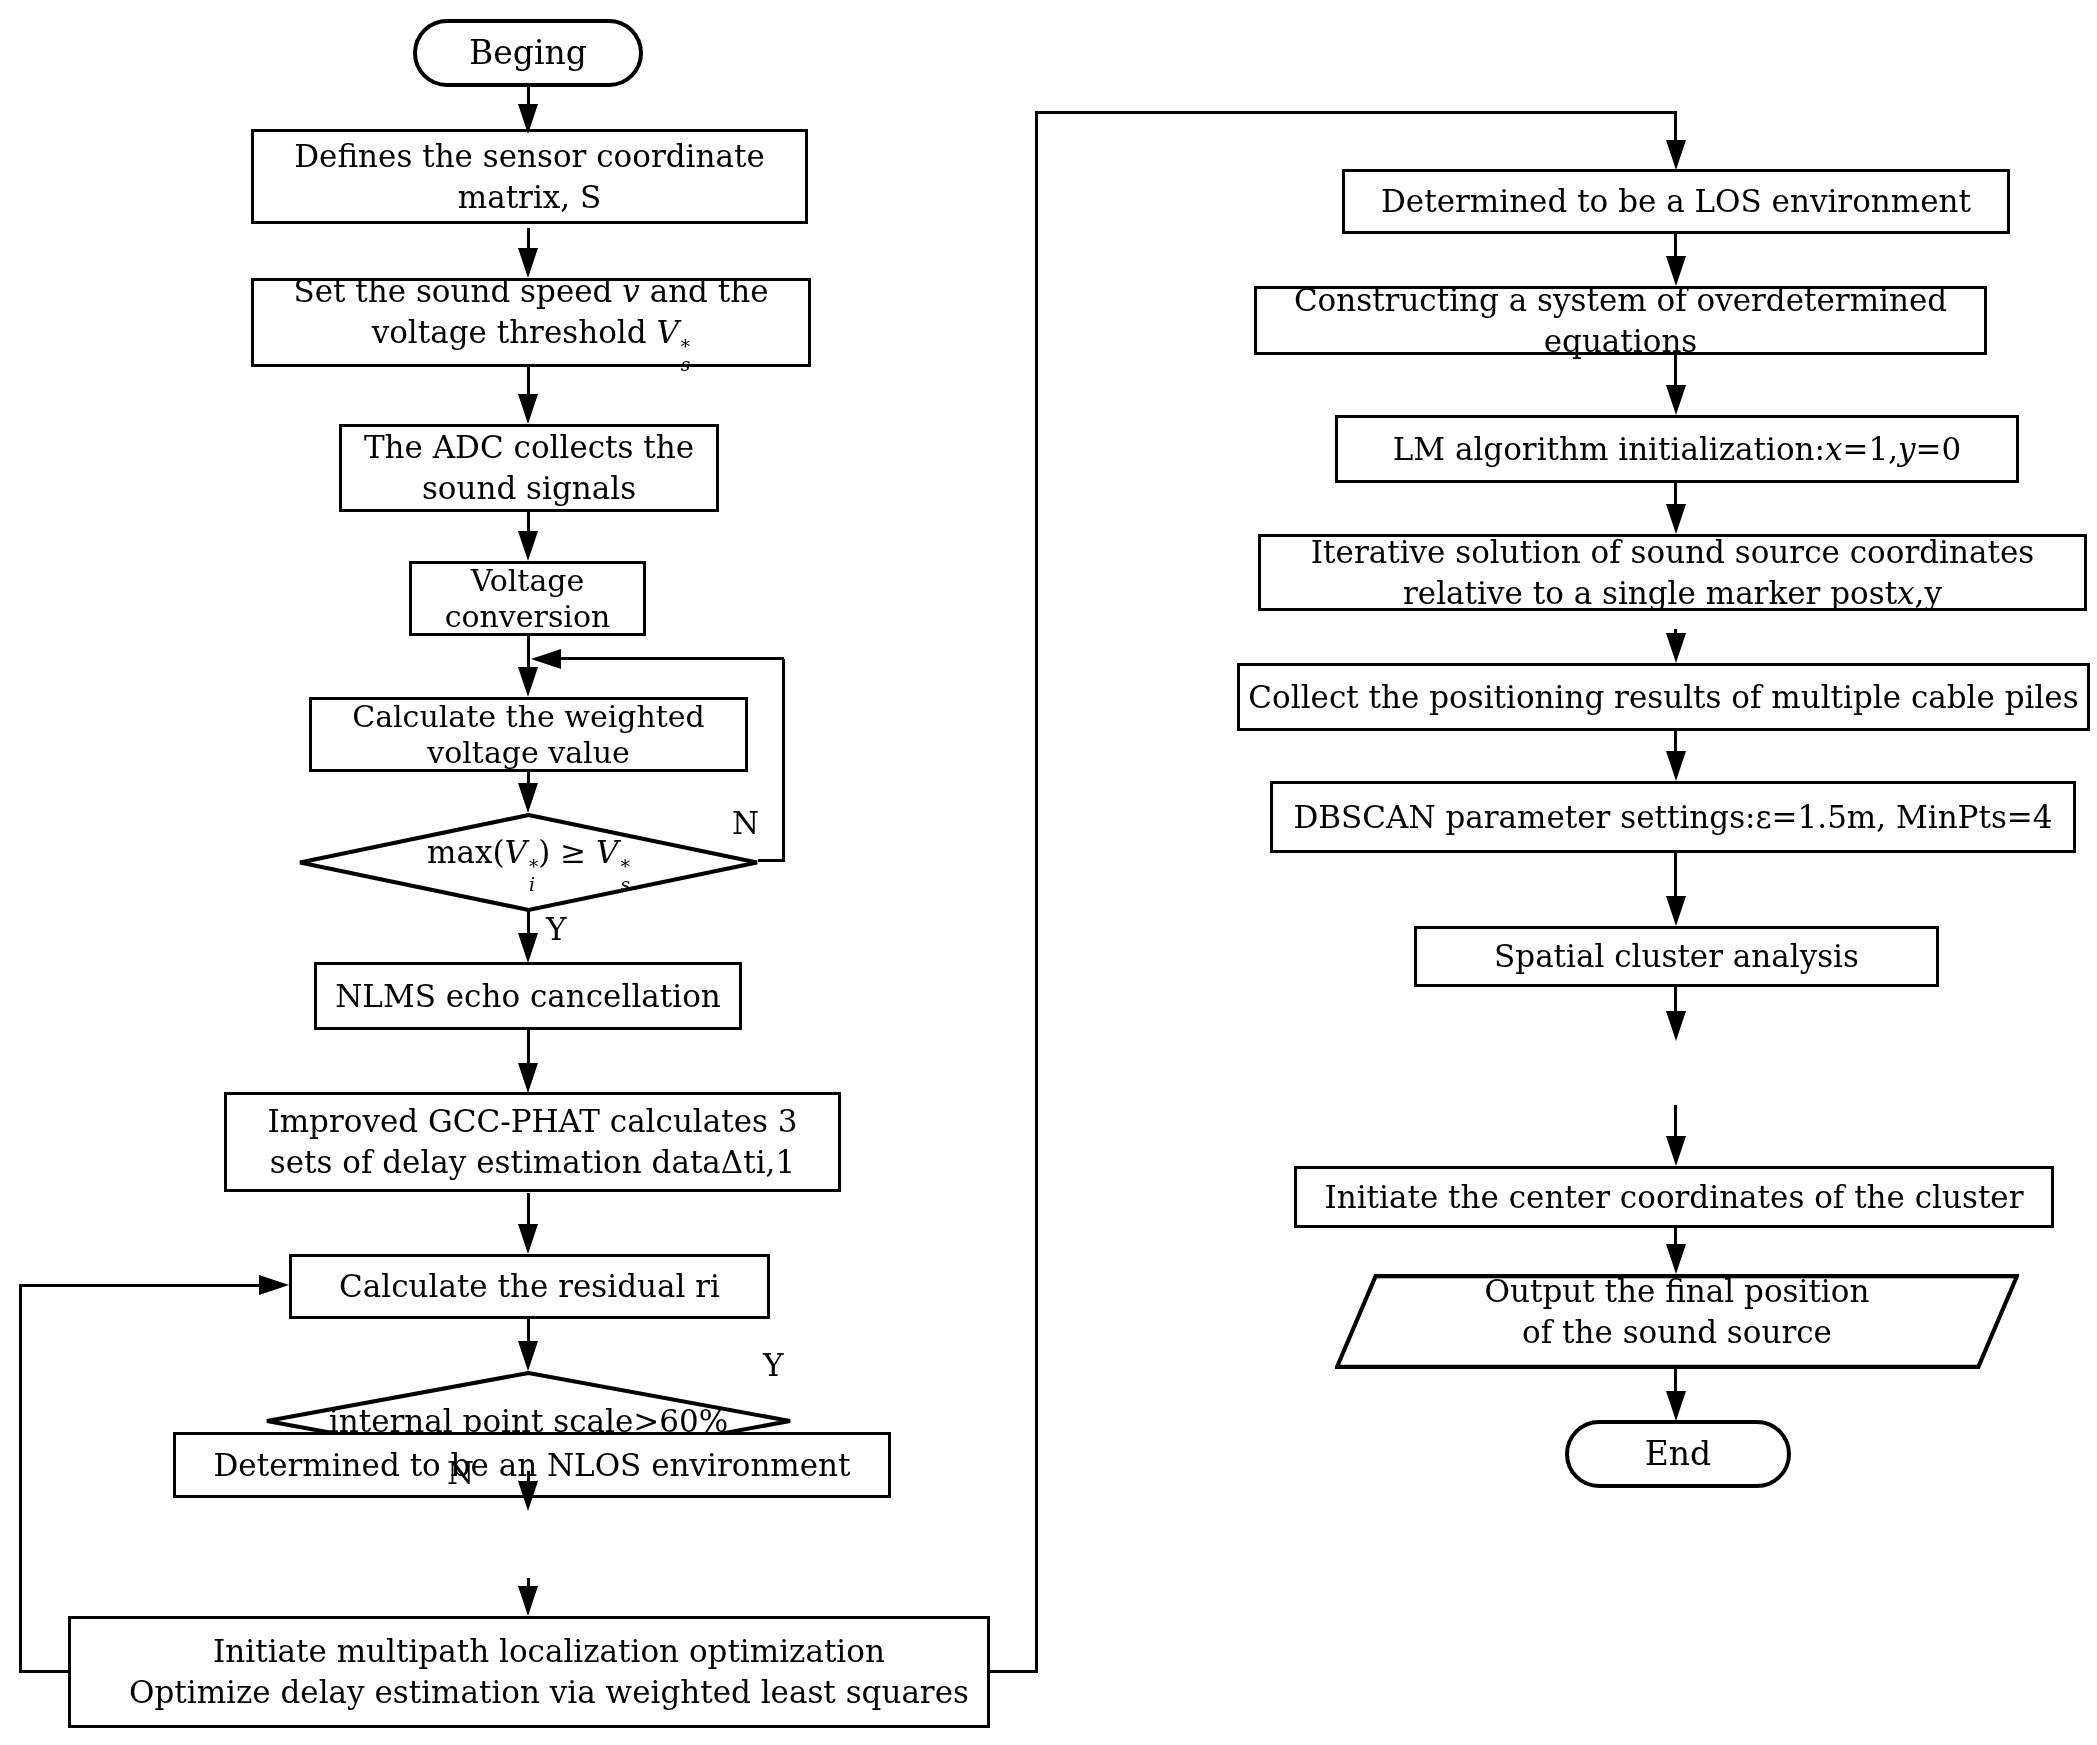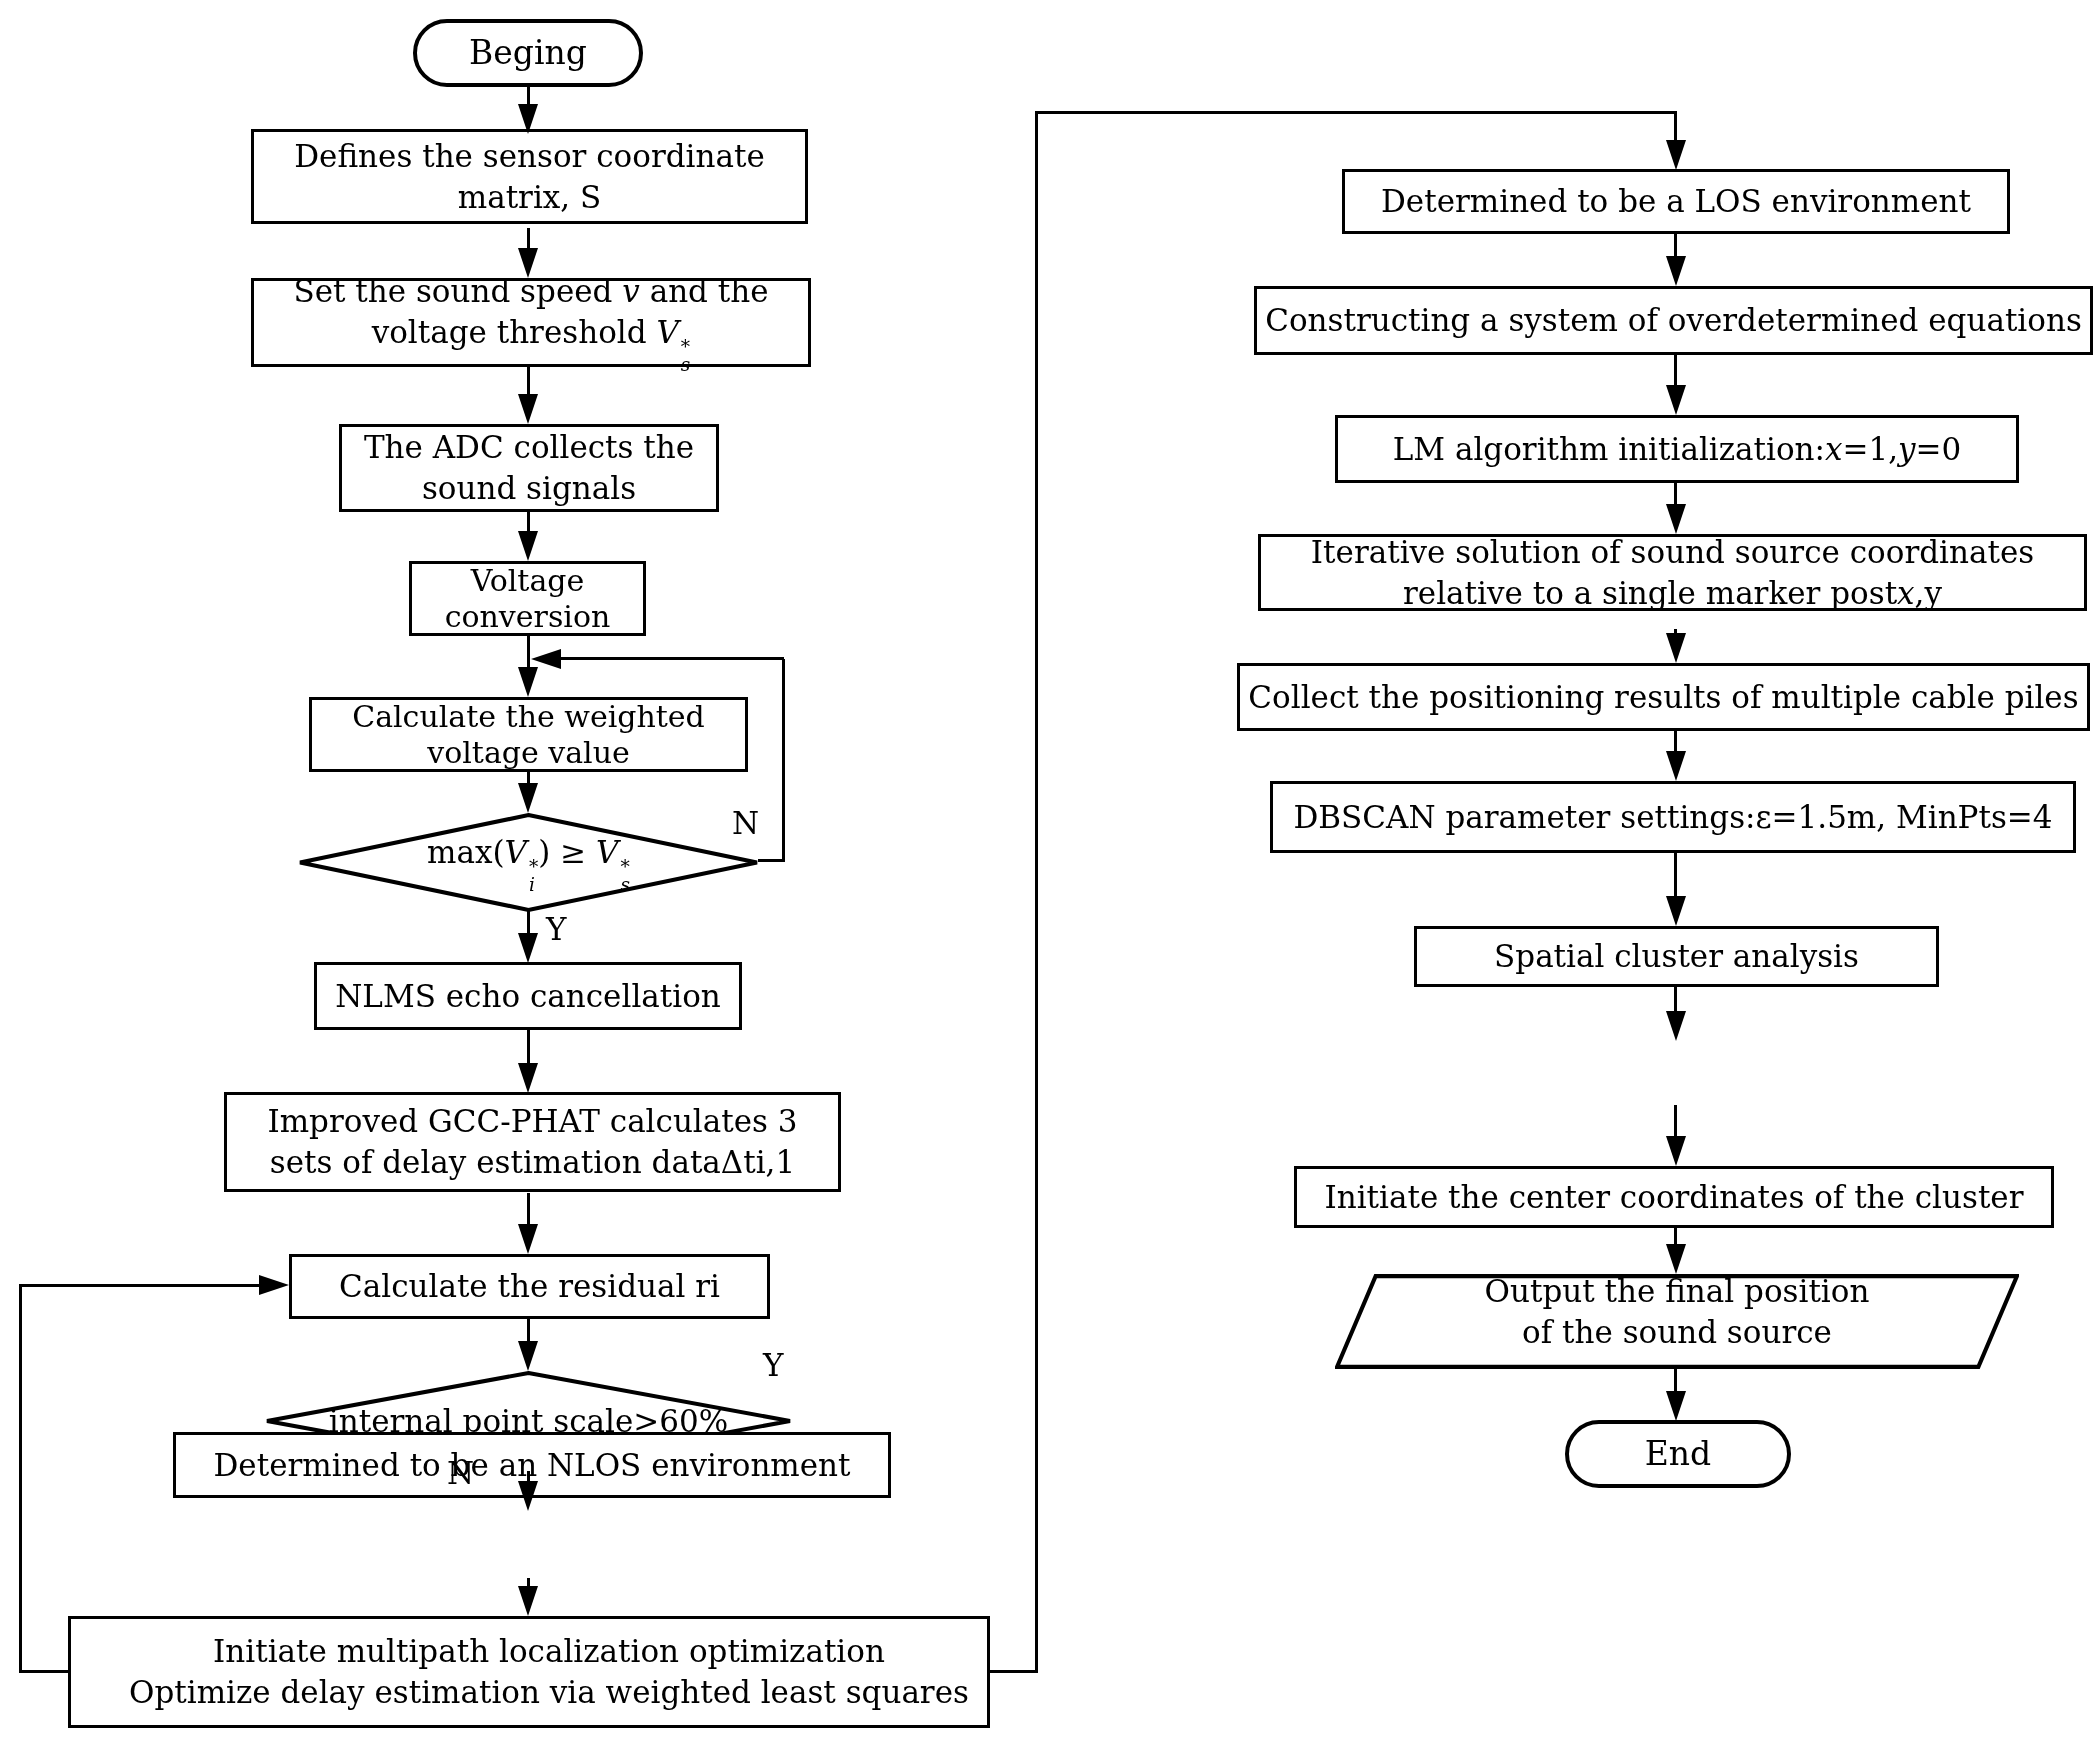--- a/index.html
+++ b/index.html
@@ -115,21 +115,21 @@
 
   <div class="box" style="left:68px;top:1616px;width:922px;height:112px;padding-left:40px;">
     <span>Initiate multipath localization optimization</span>
     <span>Optimize delay estimation via weighted least squares</span>
   </div>
 
   <div class="box" style="left:1342px;top:169px;width:668px;height:65px;">
     <span>Determined to be a LOS environment</span>
   </div>
 
-  <div class="box" style="left:1254px;top:286px;width:839px;height:69px;">
+  <div class="box" style="left:1254px;top:286px;width:733px;height:69px;">
     <span>Constructing a system of overdetermined equations</span>
   </div>
 
   <div class="box" style="left:1335px;top:415px;width:684px;height:68px;">
     <span><span>LM algorithm initialization:</span><span class="mi">x</span><span>=1,</span><span class="mi">y</span><span>=0</span></span>
   </div>
 
   <div class="box" style="left:1258px;top:534px;width:829px;height:77px;">
     <span>Iterative solution of sound source coordinates</span>
     <span><span>relative to a single marker post</span><span class="mi">x</span><span>,y</span></span>

